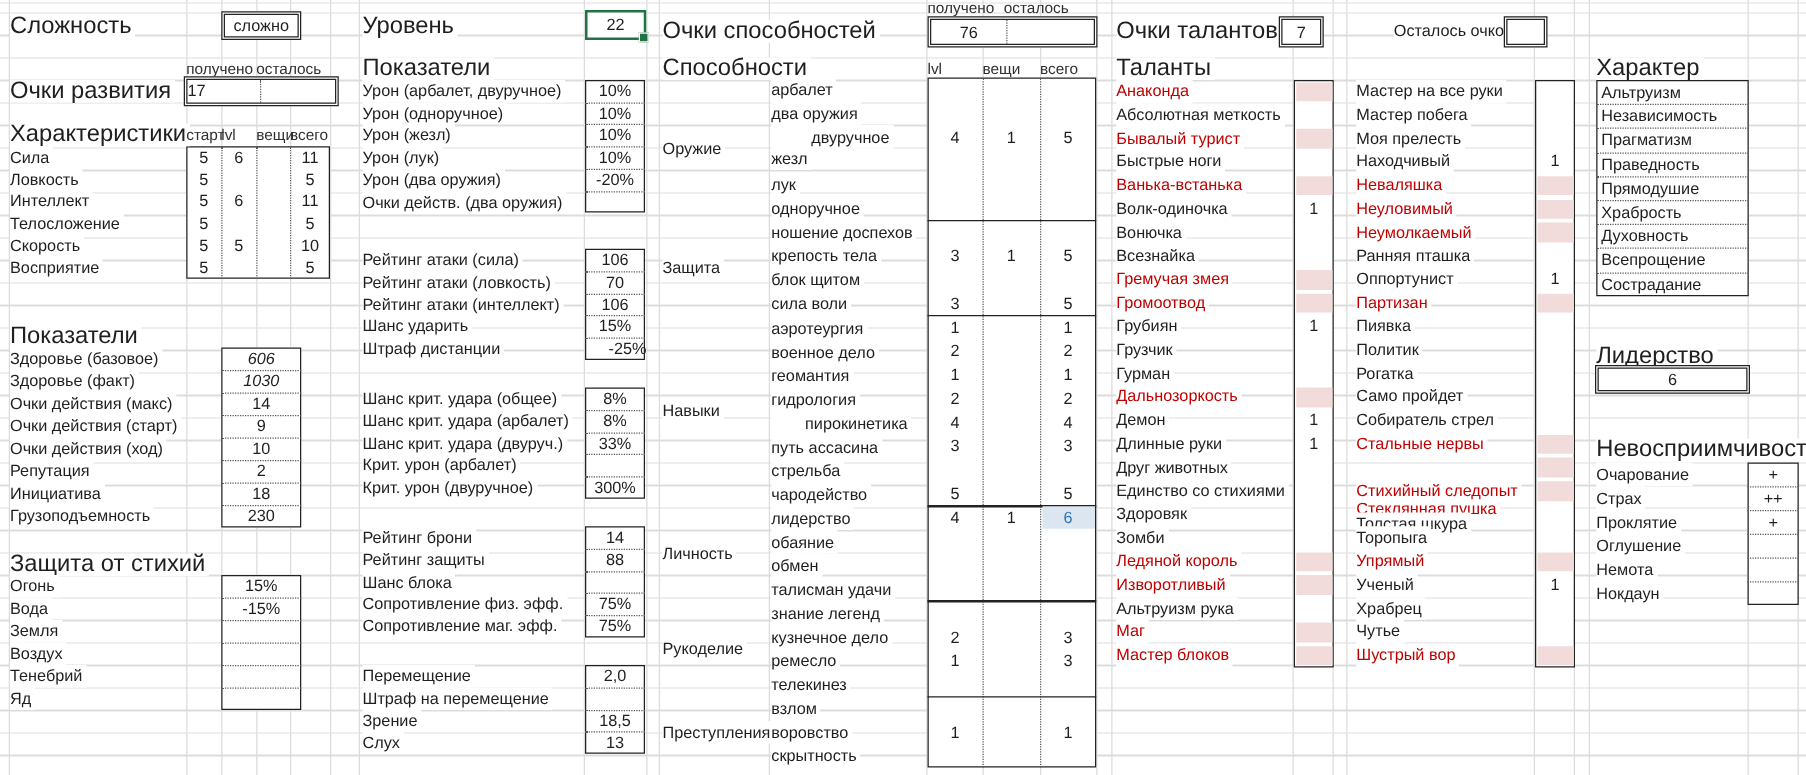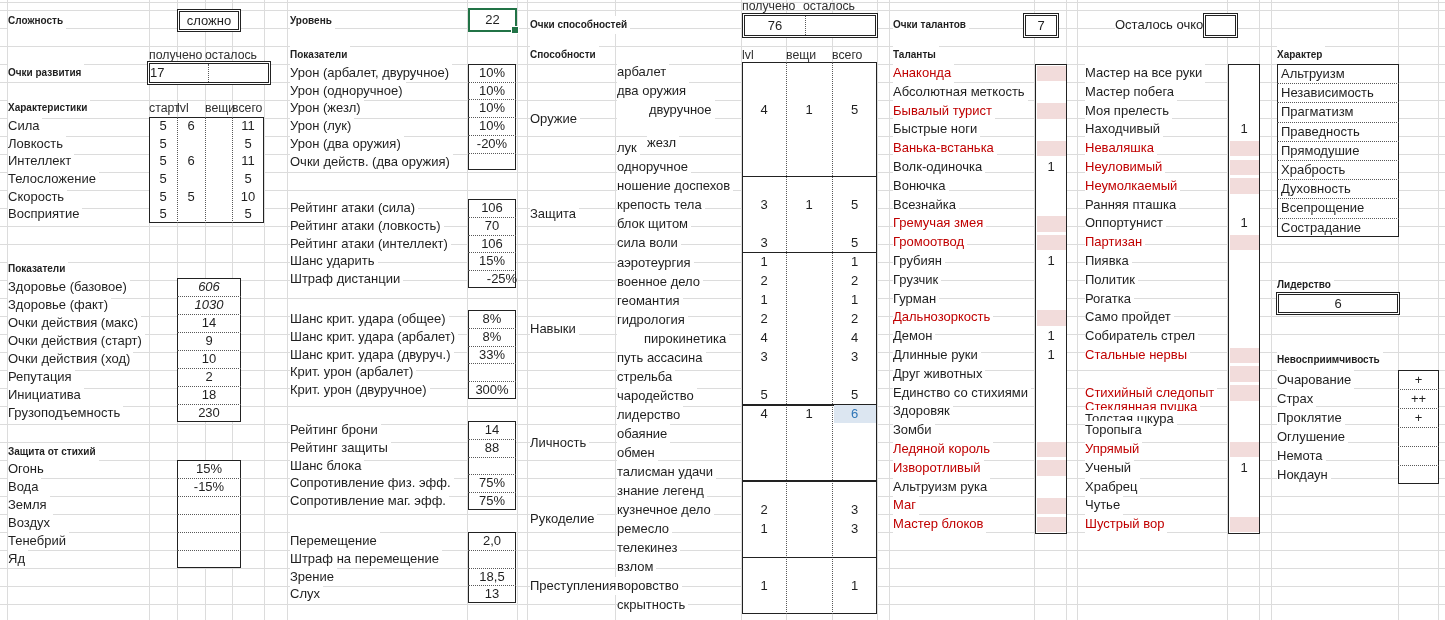--- a/index.html
+++ b/index.html
@@ -4,21 +4,21 @@
 <style>
   html,body{margin:0;padding:0;background:#fff;}
   #sheet{
     position:relative;width:1445px;height:620px;background:#fff;overflow:hidden;
     font-family:"Liberation Sans","DejaVu Sans",sans-serif;font-size:13px;color:#1f1f1f;
     background-image:repeating-linear-gradient(to bottom,#dcdcdc 0 1px,transparent 1px 18px);
     background-position:0 10px;
   }
   .gv{position:absolute;top:0;bottom:0;width:1px;background:#dcdcdc;z-index:0;}
   .lbl{position:absolute;white-space:nowrap;background:#fff;padding-right:3px;line-height:18px;z-index:2;}
-  .hdr{font-weight:bold;font-size:10px;}
+  .hdr{font-weight:normal;font-size:19px;}
   .small{font-size:12.3px;color:#303030;}
   .ctr{text-align:left;padding-right:0;background:none;}
   .box{position:absolute;background:#fff;border:1.5px solid #222;box-sizing:border-box;z-index:1;}
   .dbox{position:absolute;background:#fff;border:3px double #222;box-sizing:border-box;z-index:3;text-align:center;}
   .sel{position:absolute;background:#fff;border:2px solid #217346;box-sizing:border-box;z-index:3;text-align:center;}
   .handle{position:absolute;right:-4px;bottom:-4px;width:6px;height:6px;background:#217346;border:1px solid #fff;}
   .cellv{position:absolute;text-align:center;z-index:2;}
   .vline{position:absolute;width:0;border-left:1px dotted #595959;z-index:2;}
   .hline-dot{position:absolute;height:0;border-top:1px dotted #595959;z-index:2;}
   .hline-solid{position:absolute;height:1.5px;background:#222;z-index:2;}
@@ -244,21 +244,21 @@
     <div class="box" style="left: 742px; top: 62px; width: 135px; height: 552.45px;"></div>
     <div class="vline" style="left: 786px; top: 62px; height: 552.45px;"></div>
     <div class="vline" style="left: 832px; top: 62px; height: 552.45px;"></div>
     <div class="lbl" style="left: 530px; top: 110.15px;">Оружие</div>
     <div class="lbl" style="left: 617px; top: 62px; line-height: 19.05px;">арбалет</div>
     <div class="lbl" style="left: 617px; top: 81.05px; line-height: 19.05px;">два оружия</div>
     <div class="lbl" style="left: 617px; top: 100.1px; line-height: 19.05px; padding-left: 32px;">двуручное</div>
     <div class="cellv" style="left: 743.5px; top: 100.6px; width: 41px; line-height: 18.05px;">4</div>
     <div class="cellv" style="left: 787.5px; top: 100.6px; width: 43px; line-height: 18.05px;">1</div>
     <div class="cellv" style="left: 833.5px; top: 100.6px; width: 42px; line-height: 18.05px;">5</div>
-    <div class="lbl" style="left: 617px; top: 133px; line-height: 19.05px; margin-left: 30px;">жезл</div>
+    <div class="lbl" style="left: 617px; top: 117px; line-height: 19.05px;">жезл</div>
     <div class="lbl" style="left: 617px; top: 138.2px; line-height: 19.05px;">лук</div>
     <div class="lbl" style="left: 617px; top: 157.25px; line-height: 19.05px;">одноручное</div>
     <div class="hline-solid" style="left: 742px; top: 175.55px; width: 135px;"></div>
     <div class="lbl" style="left: 530px; top: 205.4px;">Защита</div>
     <div class="lbl" style="left: 617px; top: 176.3px; line-height: 19.05px;">ношение доспехов</div>
     <div class="lbl" style="left: 617px; top: 195.35px; line-height: 19.05px;">крепость тела</div>
     <div class="cellv" style="left: 743.5px; top: 195.85px; width: 41px; line-height: 18.05px;">3</div>
     <div class="cellv" style="left: 787.5px; top: 195.85px; width: 43px; line-height: 18.05px;">1</div>
     <div class="cellv" style="left: 833.5px; top: 195.85px; width: 42px; line-height: 18.05px;">5</div>
     <div class="lbl" style="left: 617px; top: 214.4px; line-height: 19.05px;">блок щитом</div>

